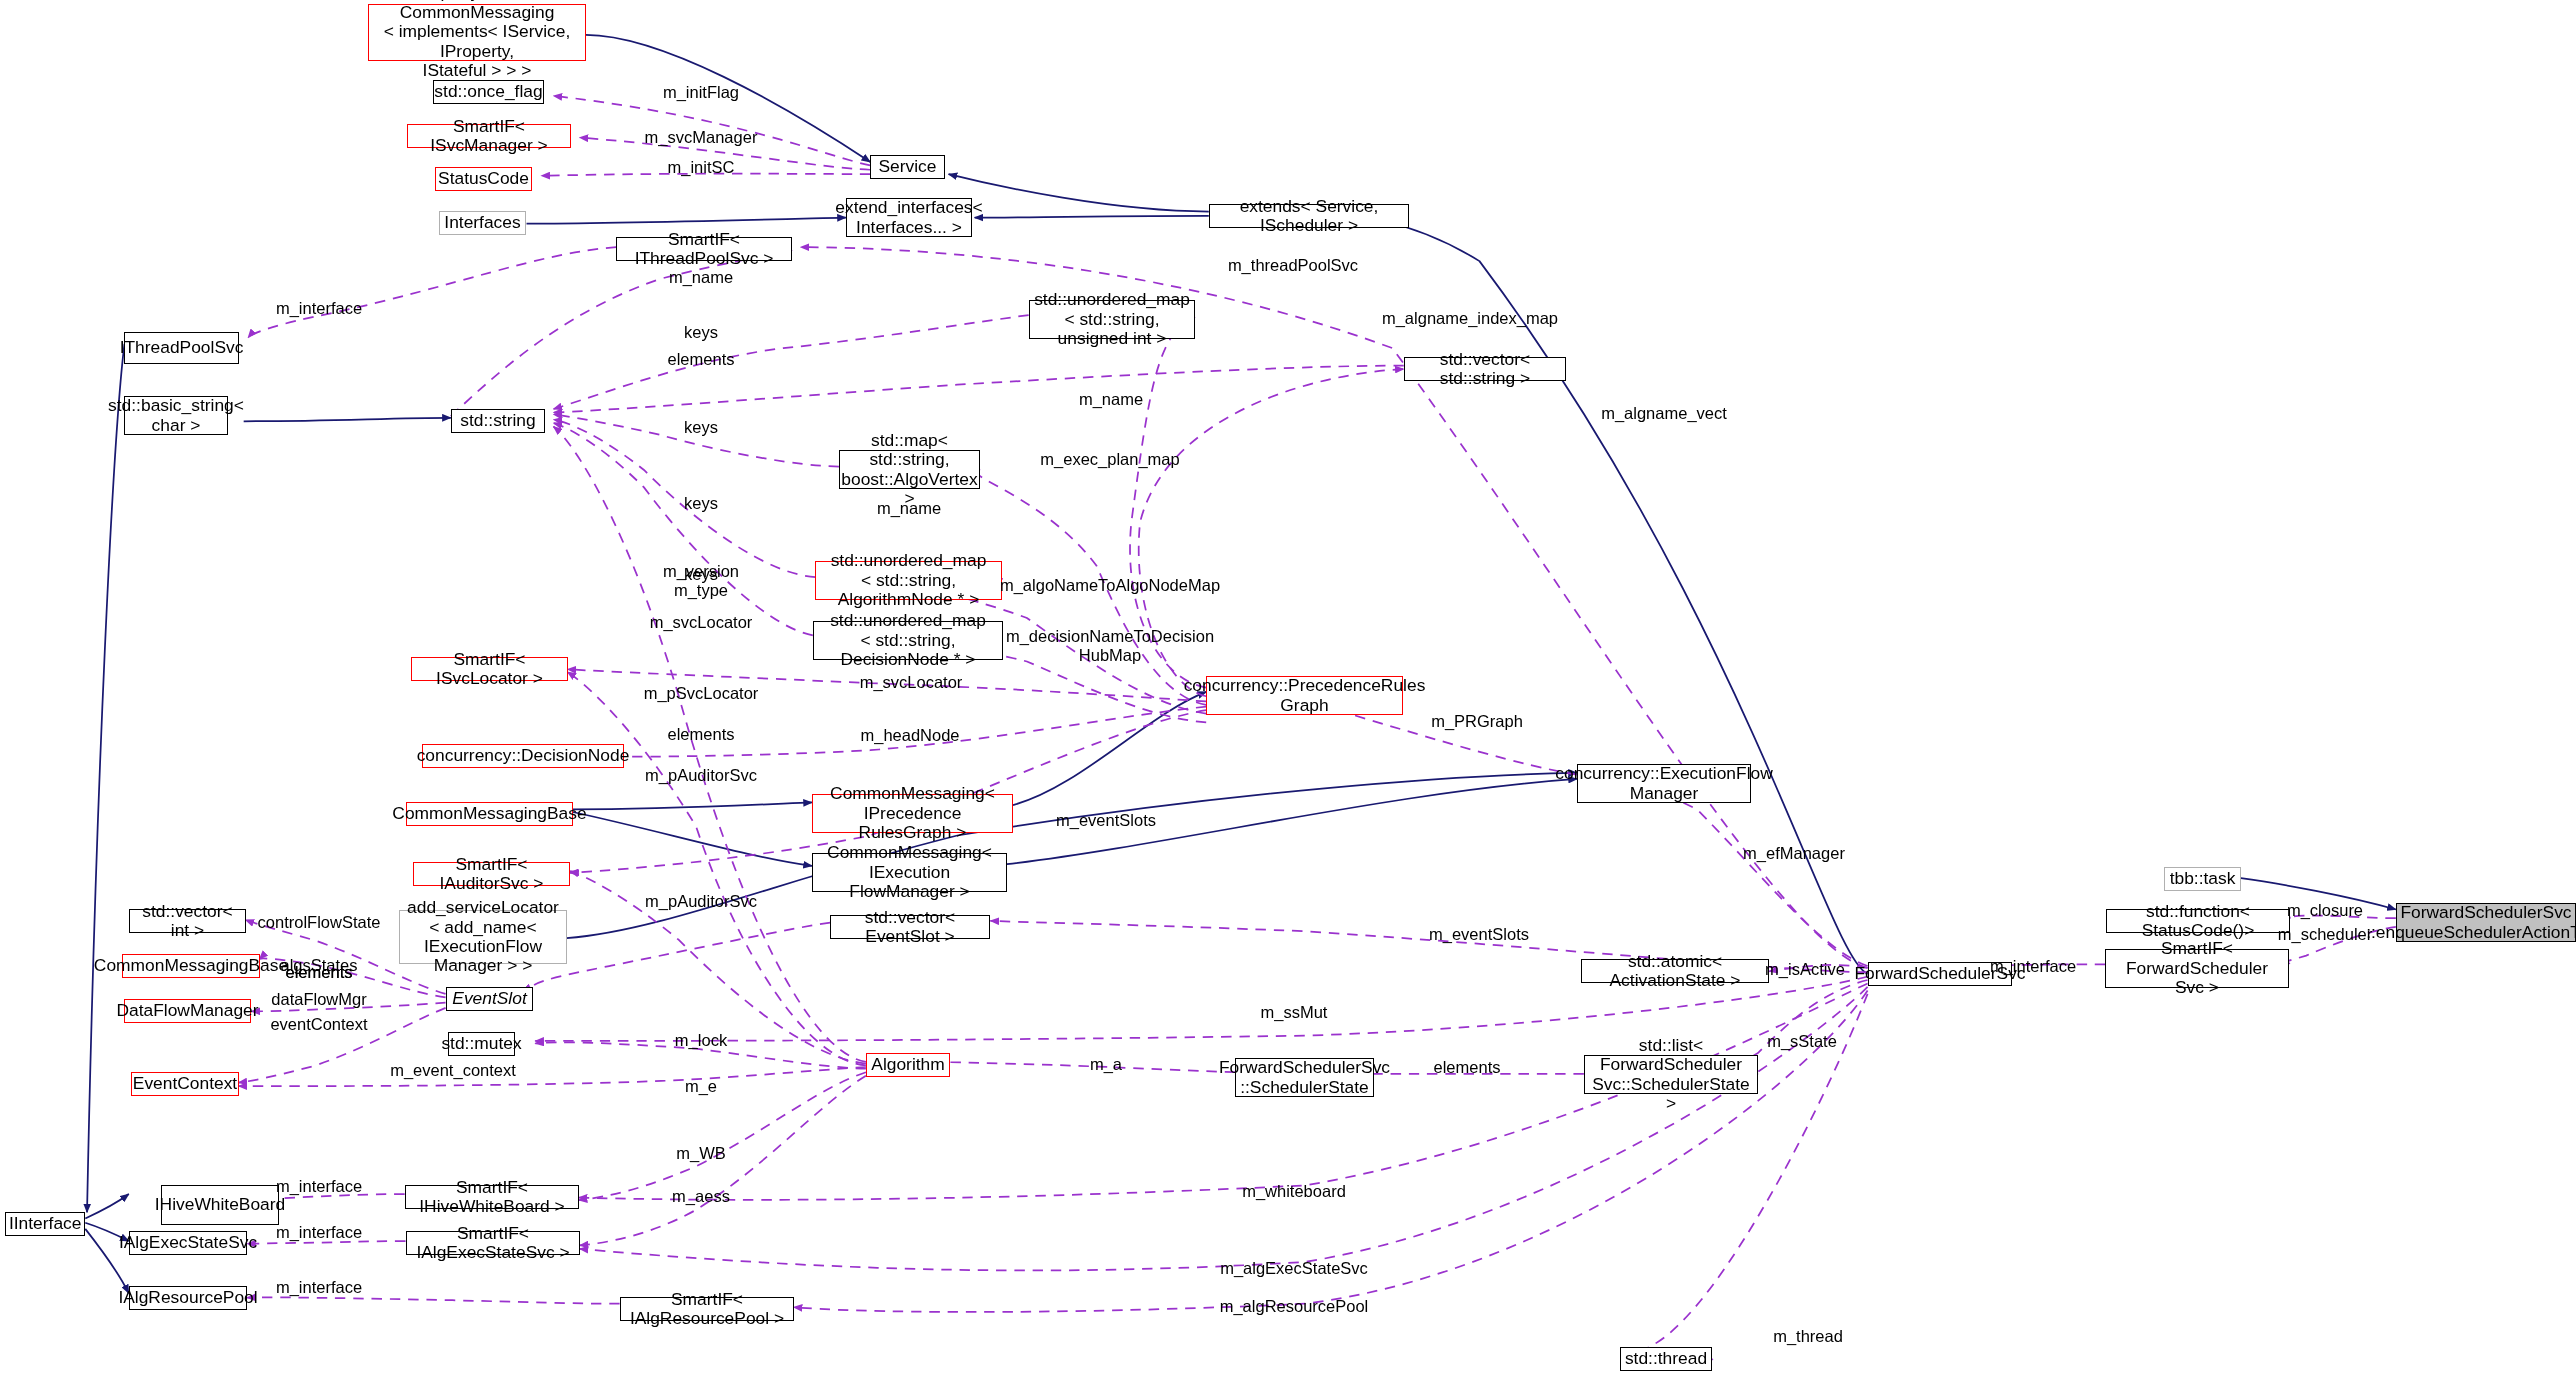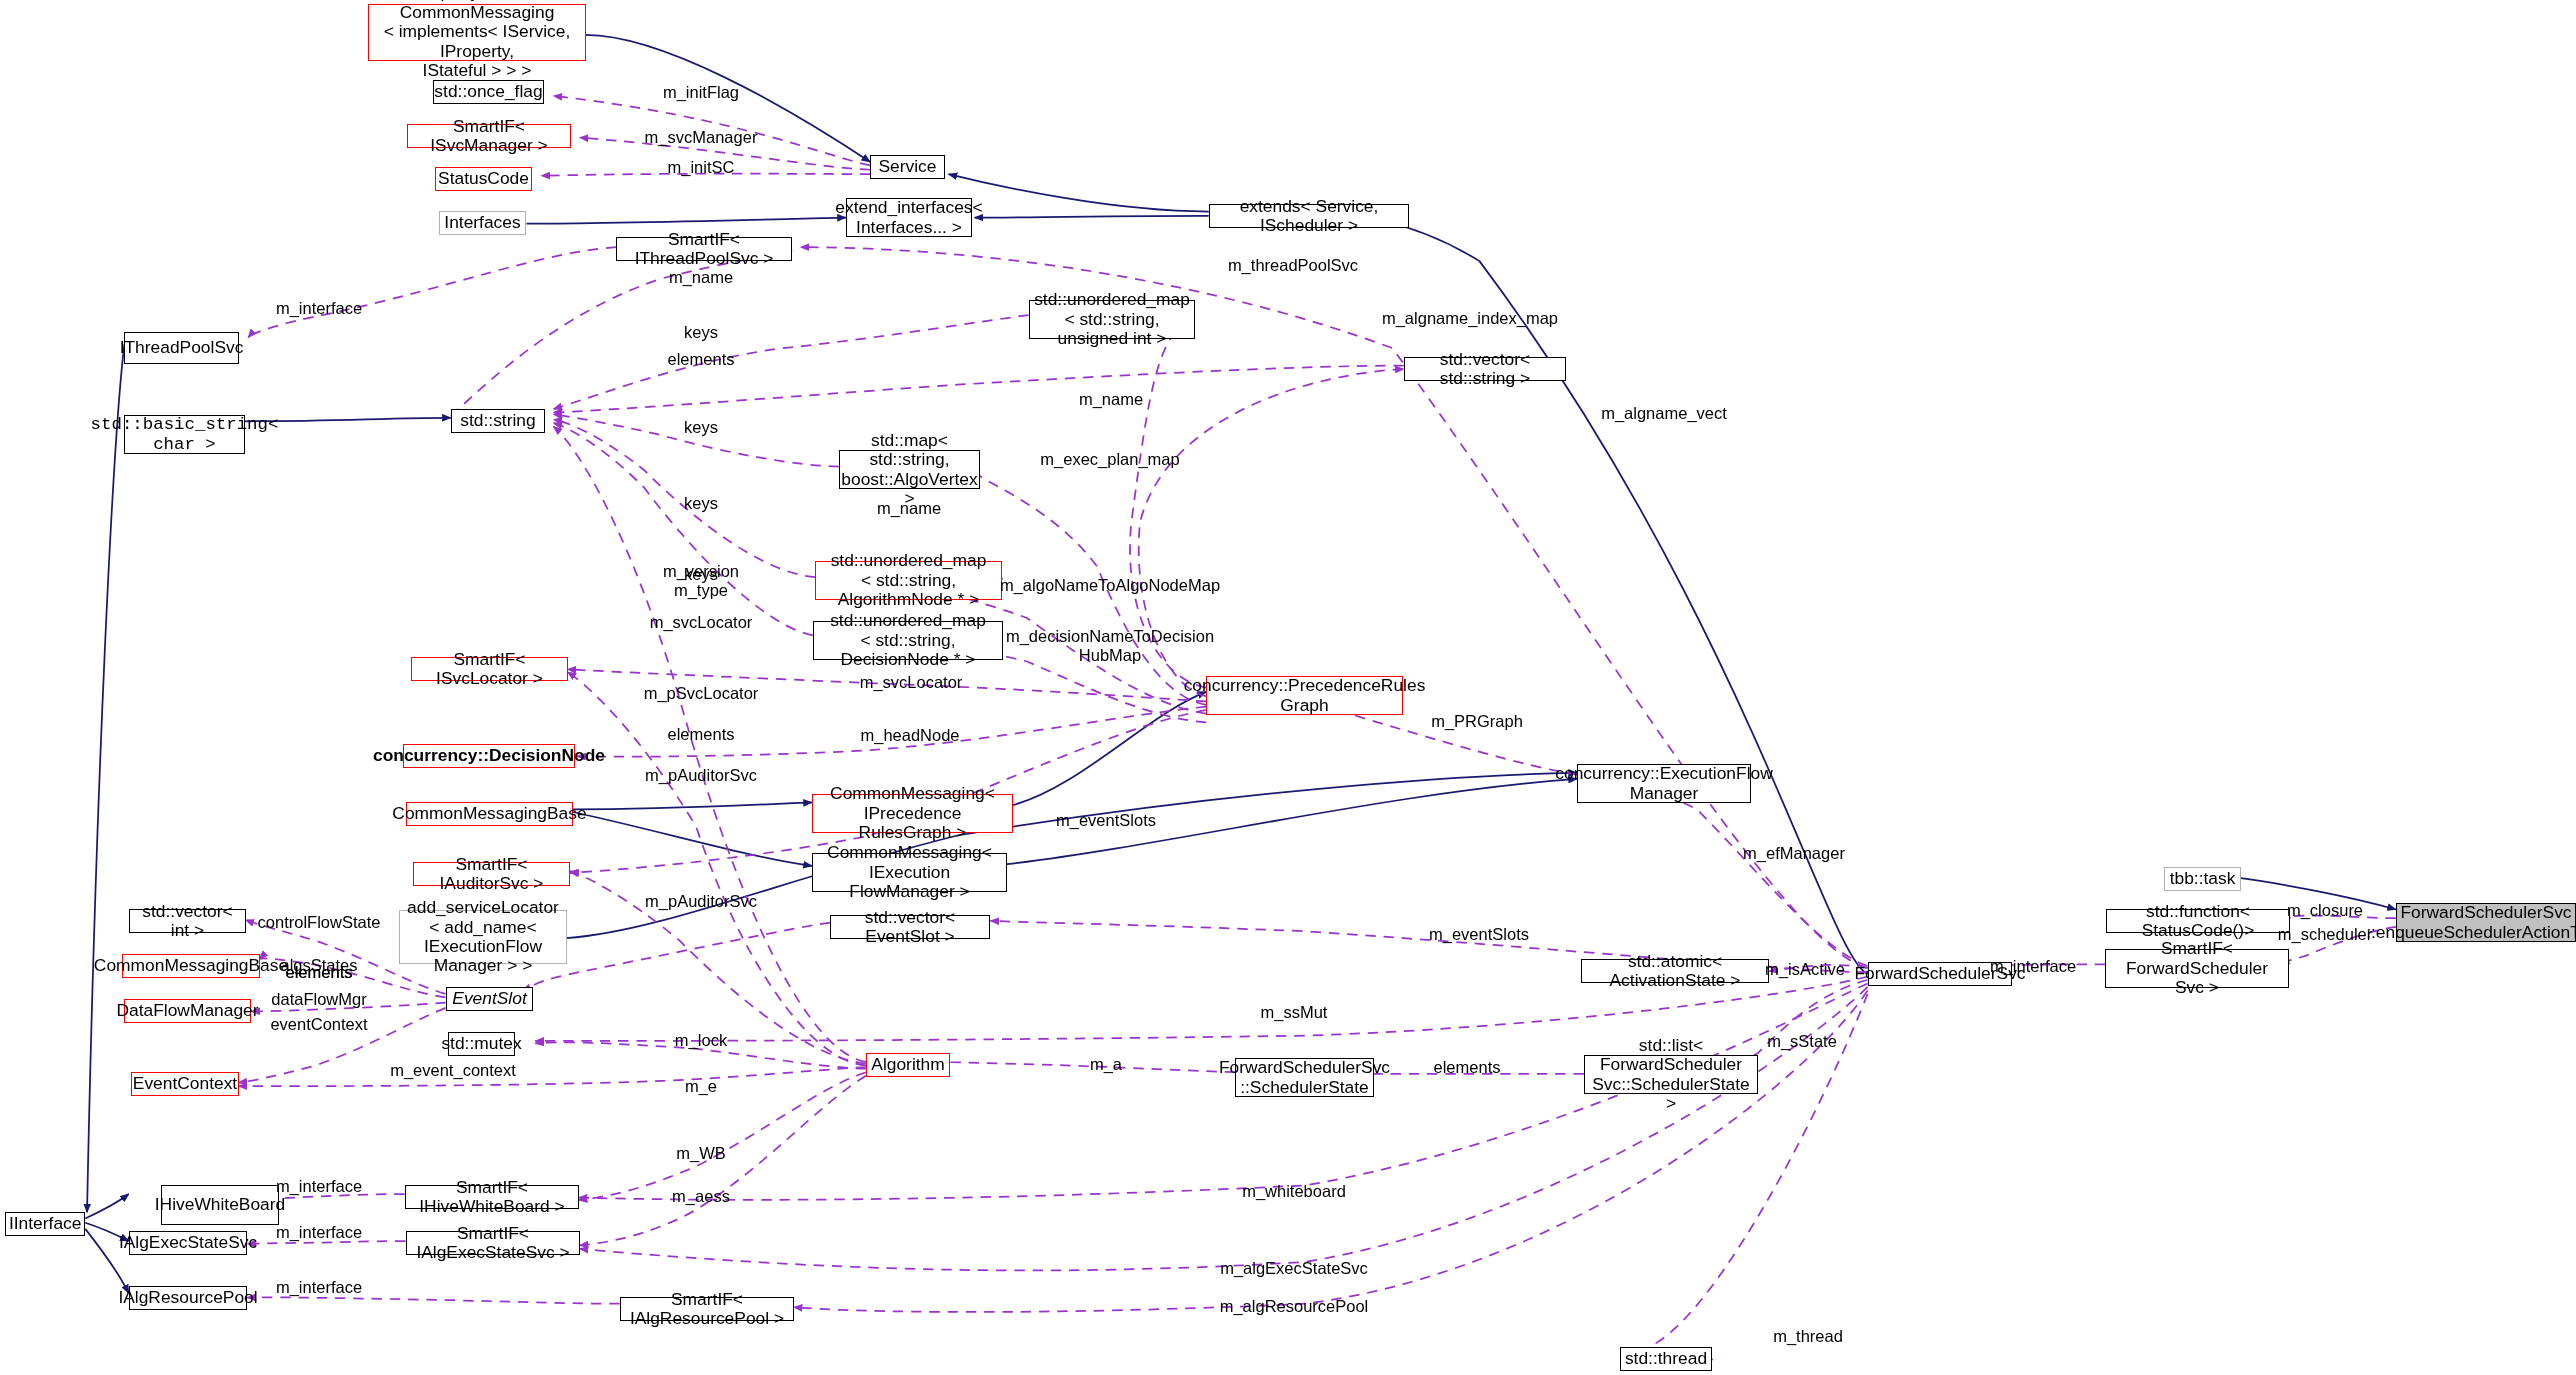--- a/index.html
+++ b/index.html
@@ -144,33 +144,33 @@
       <div class="node gray" style="left: 439px; top: 211px; width: 87px; height: 24.4px;">Interfaces</div>
       <div class="node" style="left: 870px; top: 155px; width: 75px; height: 24.4px;">Service</div>
       <div class="node" style="left: 846px; top: 198px; width: 126px; height: 39px;">extend_interfaces&lt;
 Interfaces... &gt;</div>
       <div class="node" style="left: 1209px; top: 204px; width: 200px; height: 24.4px;">extends&lt; Service, IScheduler &gt;</div>
       <div class="node" style="left: 616px; top: 237px; width: 176px; height: 24.4px;">SmartIF&lt; IThreadPoolSvc &gt;</div>
       <div class="node" style="left: 124px; top: 332px; width: 115px; height: 32px;">IThreadPoolSvc</div>
       <div class="node" style="left: 1029px; top: 300px; width: 166px; height: 39px;">std::unordered_map
 &lt; std::string, unsigned int &gt;</div>
       <div class="node" style="left: 1404px; top: 357px; width: 162px; height: 24.4px;">std::vector&lt; std::string &gt;</div>
-      <div class="node" style="left: 124px; top: 415px; width: 121px; height: 39px; font-family: Liberation Mono, monospace;">std::basic_string&lt;
+      <div class="node" style="left: 124px; top: 396px; width: 104px; height: 39px;">std::basic_string&lt;
 char &gt;</div>
       <div class="node" style="left: 451px; top: 409px; width: 94px; height: 24.4px;">std::string</div>
       <div class="node" style="left: 839px; top: 450px; width: 141px; height: 39px;">std::map&lt; std::string,
 boost::AlgoVertex &gt;</div>
       <div class="node red" style="left: 815px; top: 561px; width: 187px; height: 39px;">std::unordered_map
 &lt; std::string, AlgorithmNode * &gt;</div>
       <div class="node" style="left: 813px; top: 621px; width: 190px; height: 39px;">std::unordered_map
 &lt; std::string, DecisionNode * &gt;</div>
       <div class="node red" style="left: 411px; top: 657px; width: 157px; height: 24.4px;">SmartIF&lt; ISvcLocator &gt;</div>
       <div class="node red" style="left: 1206px; top: 676px; width: 197px; height: 39px;">concurrency::PrecedenceRules
 Graph</div>
-      <div class="node red" style="left: 403px; top: 744px; width: 172px; height: 24.4px; font-weight: bold;">concurrency::DecisionNode</div>
+      <div class="node red" style="left: 422px; top: 744px; width: 202px; height: 24.4px;">concurrency::DecisionNode</div>
       <div class="node" style="left: 1577px; top: 764px; width: 174px; height: 39px;">concurrency::ExecutionFlow
 Manager</div>
       <div class="node red" style="left: 406px; top: 802px; width: 167px; height: 24.4px;">CommonMessagingBase</div>
       <div class="node red" style="left: 812px; top: 794px; width: 201px; height: 39px;">CommonMessaging&lt; IPrecedence
 RulesGraph &gt;</div>
       <div class="node red" style="left: 413px; top: 862px; width: 157px; height: 24.4px;">SmartIF&lt; IAuditorSvc &gt;</div>
       <div class="node" style="left: 812px; top: 853px; width: 195px; height: 39px;">CommonMessaging&lt; IExecution
 FlowManager &gt;</div>
       <div class="node gray" style="left: 2164px; top: 867px; width: 77px; height: 24.4px;">tbb::task</div>
       <div class="node" style="left: 129px; top: 909px; width: 117px; height: 24.4px;">std::vector&lt; int &gt;</div>

